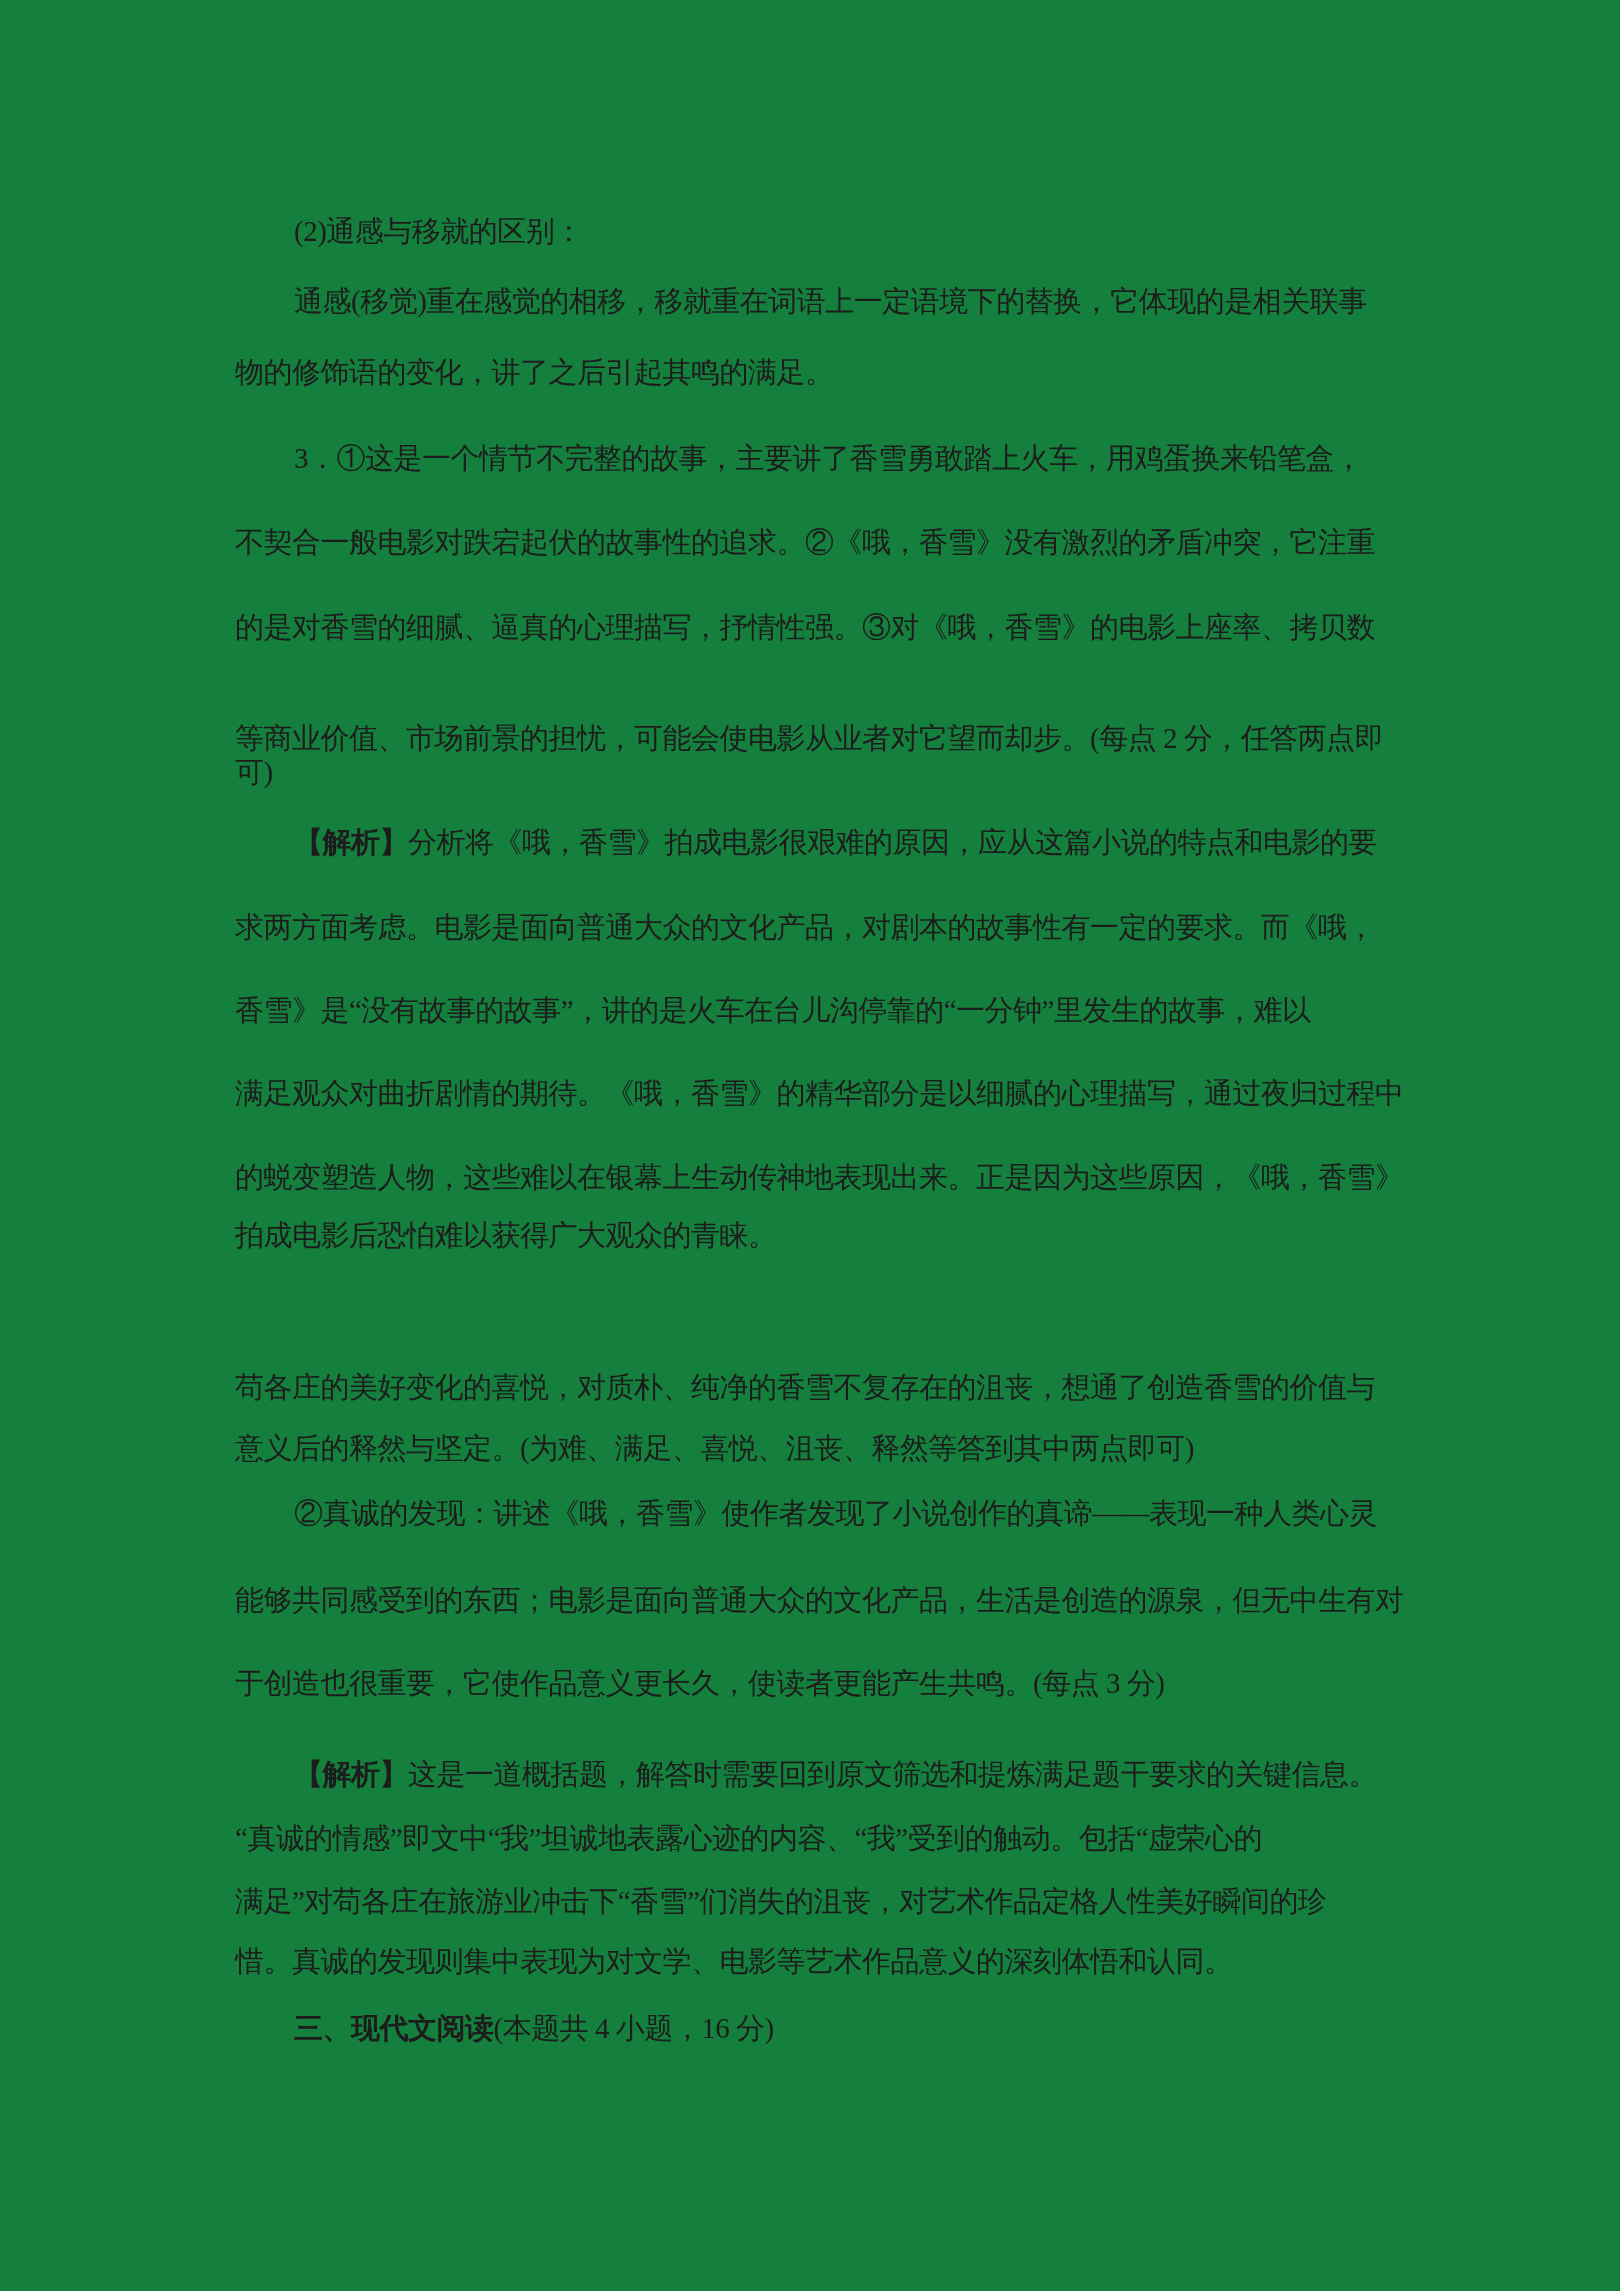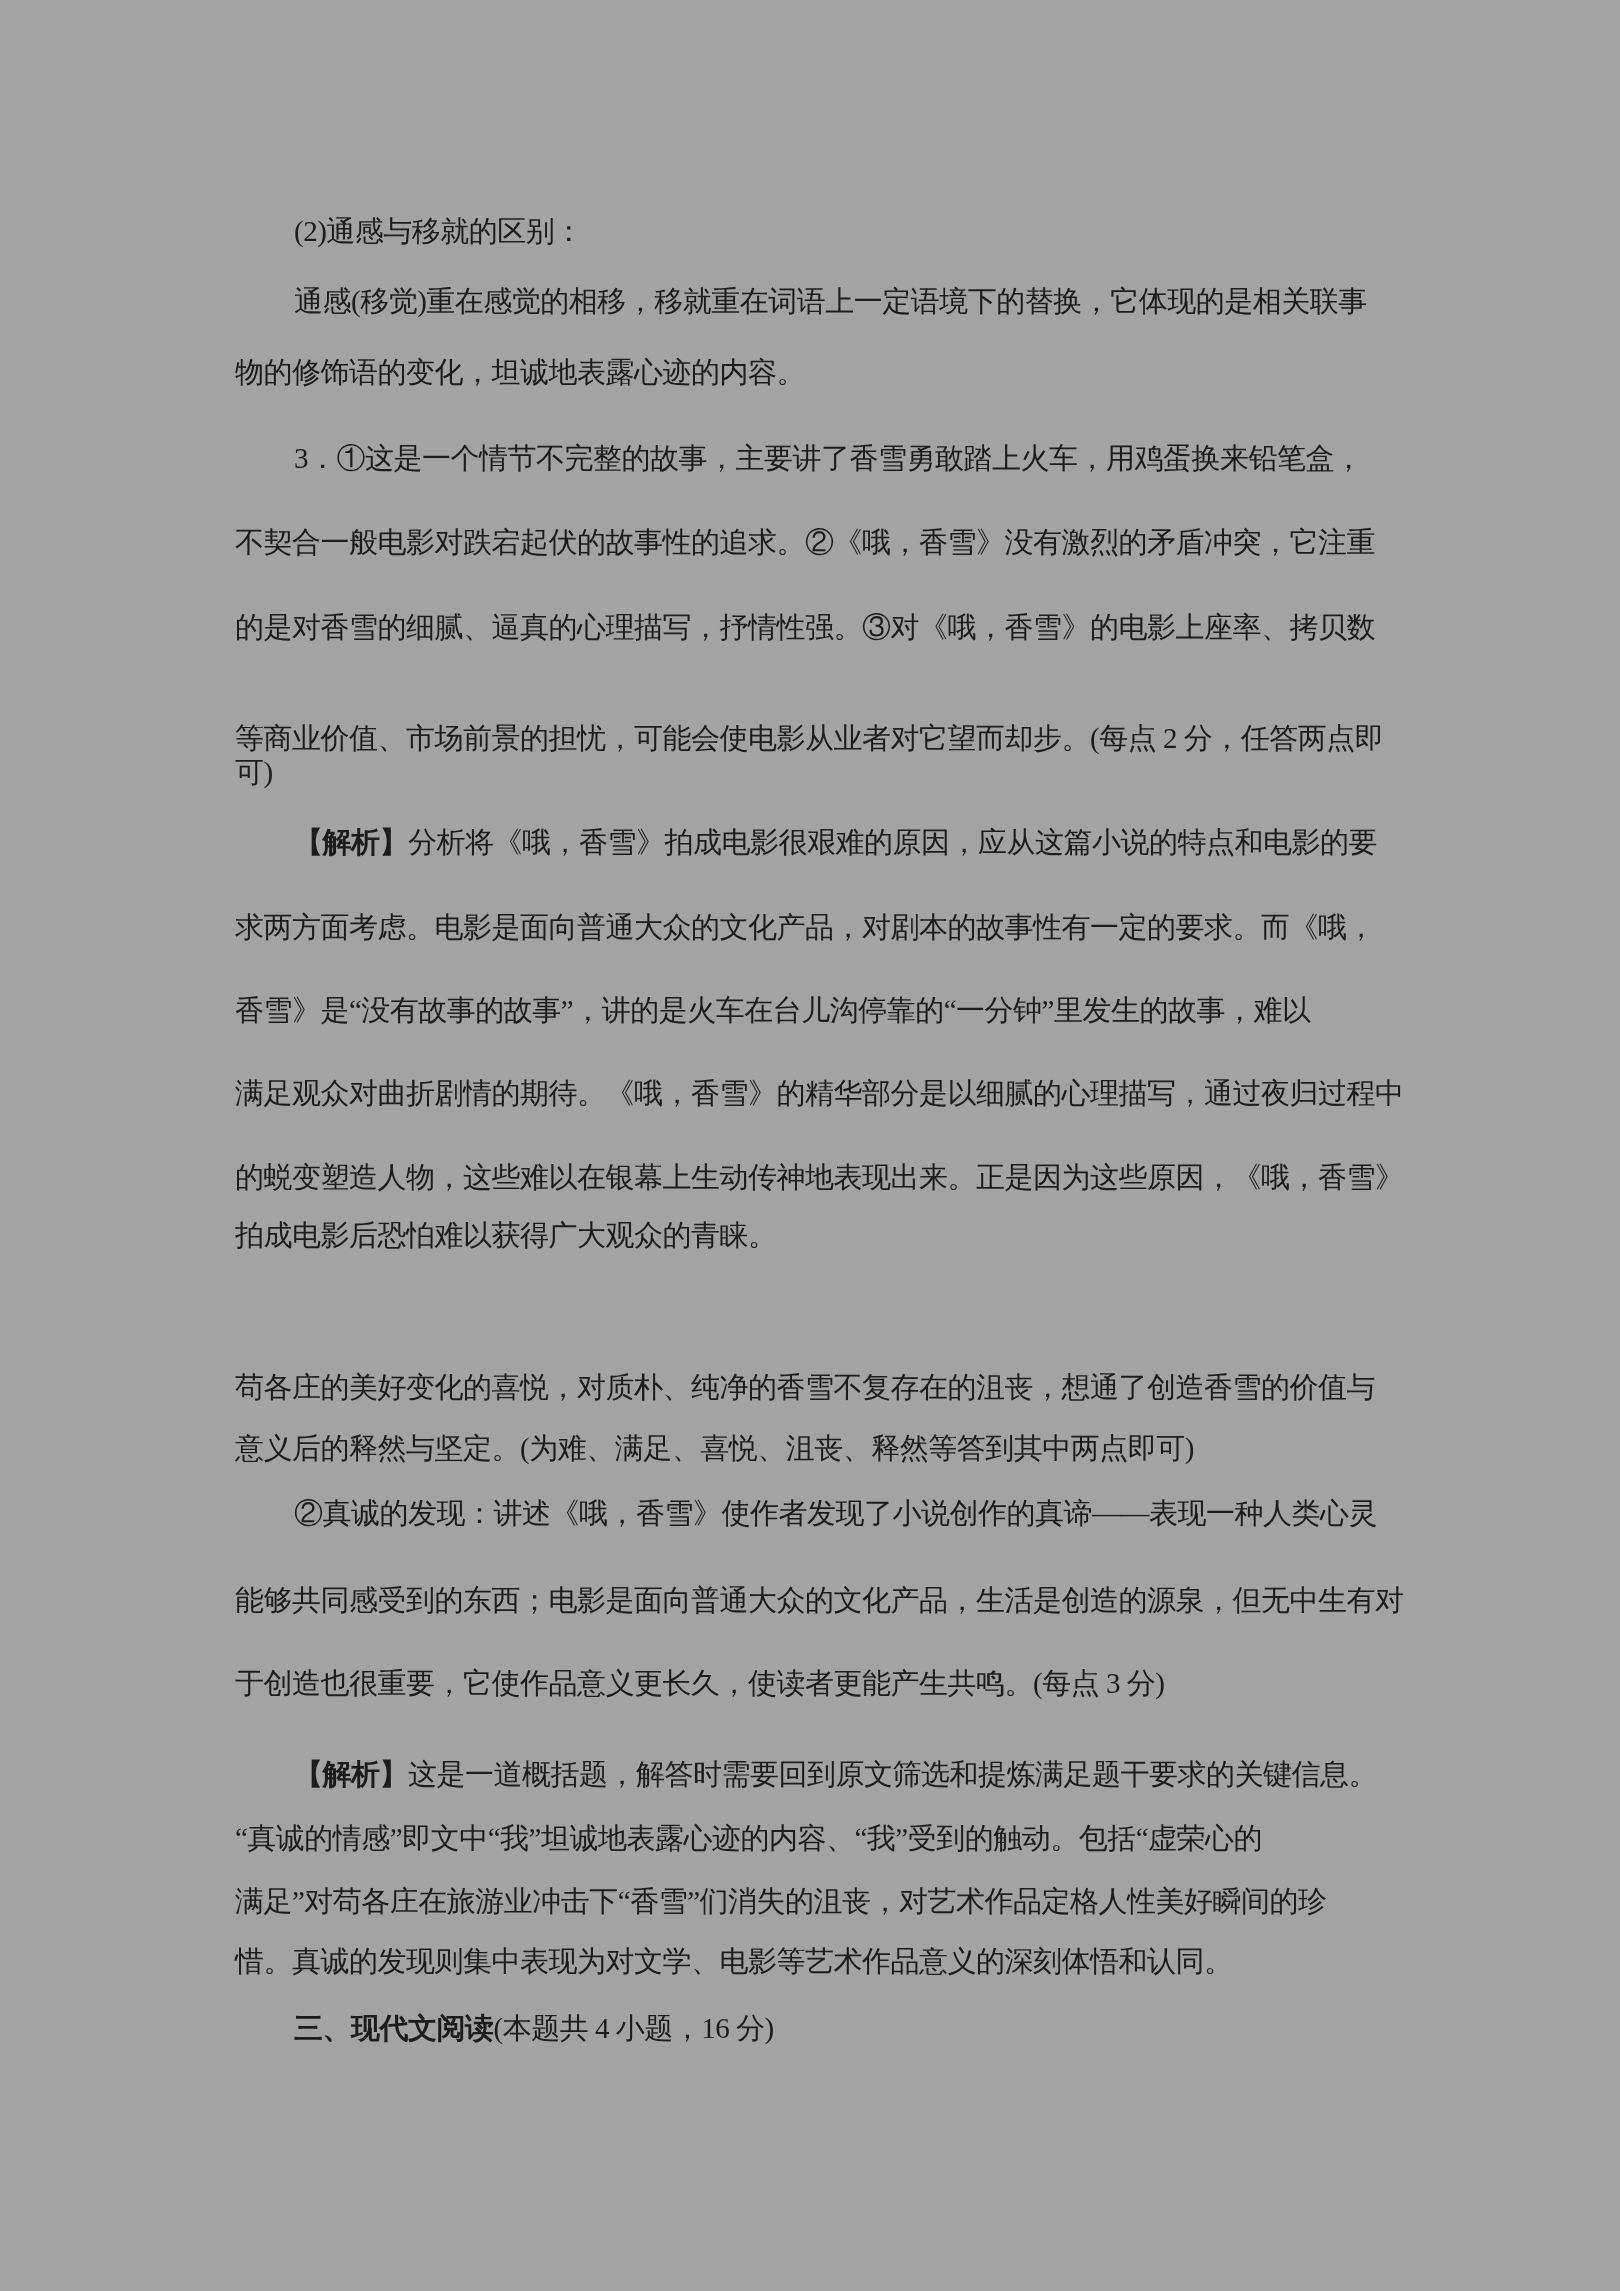--- a/index.html
+++ b/index.html
@@ -4,21 +4,21 @@
 <style>
   html, body {
     margin: 0;
     padding: 0;
     background: #ffffff;
   }
   .page {
     position: relative;
     width: 1620px;
     height: 2292px;
-    background: #a3a3a3;
+    background: #15803d;
     overflow: hidden;
     font-family: "Liberation Serif", "DejaVu Serif", serif;
   }
   .line {
     position: absolute;
     left: 235px;
     width: 1235px;
     font-size: 29px;
     line-height: 35px;
     letter-spacing: -0.5px;
@@ -32,21 +32,21 @@
     font-weight: bold;
     margin-top: 8px;
   }
 </style>
 </head>
 <body>
 
 <div class="page">
   <div class="line indent" style="top:214px"><span>(2)通感与移就的区别：</span></div>
   <div class="line indent" style="top:284px"><span>通感(移觉)重在感觉的相移，移就重在词语上一定语境下的替换，它体现的是相关联事</span></div>
-  <div class="line" style="top:355px"><span>物的修饰语的变化，坦诚地表露心迹的内容。</span></div>
+  <div class="line" style="top:355px"><span>物的修饰语的变化，讲了之后引起其鸣的满足。</span></div>
   <div class="line indent" style="top:441px"><span>3．①这是一个情节不完整的故事，主要讲了香雪勇敢踏上火车，用鸡蛋换来铅笔盒，</span></div>
   <div class="line" style="top:525px"><span>不契合一般电影对跌宕起伏的故事性的追求。②《哦，香雪》没有激烈的矛盾冲突，它注重</span></div>
   <div class="line" style="top:610px"><span>的是对香雪的细腻、逼真的心理描写，抒情性强。③对《哦，香雪》的电影上座率、拷贝数</span></div>
   <div class="line" style="top:721px"><span>等商业价值、市场前景的担忧，可能会使电影从业者对它望而却步。(每点 2 分，任答两点即</span></div>
   <div class="line" style="top:755px"><span>可)</span></div>
   <div class="line indent" style="top:825px"><b>【解析】</b><span>分析将《哦，香雪》拍成电影很艰难的原因，应从这篇小说的特点和电影的要</span></div>
   <div class="line" style="top:910px"><span>求两方面考虑。电影是面向普通大众的文化产品，对剧本的故事性有一定的要求。而《哦，</span></div>
   <div class="line" style="top:993px"><span>香雪》是“没有故事的故事”，讲的是火车在台儿沟停靠的“一分钟”里发生的故事，难以</span></div>
   <div class="line" style="top:1076px"><span>满足观众对曲折剧情的期待。《哦，香雪》的精华部分是以细腻的心理描写，通过夜归过程中</span></div>
   <div class="line" style="top:1160px"><span>的蜕变塑造人物，这些难以在银幕上生动传神地表现出来。正是因为这些原因，《哦，香雪》</span></div>

